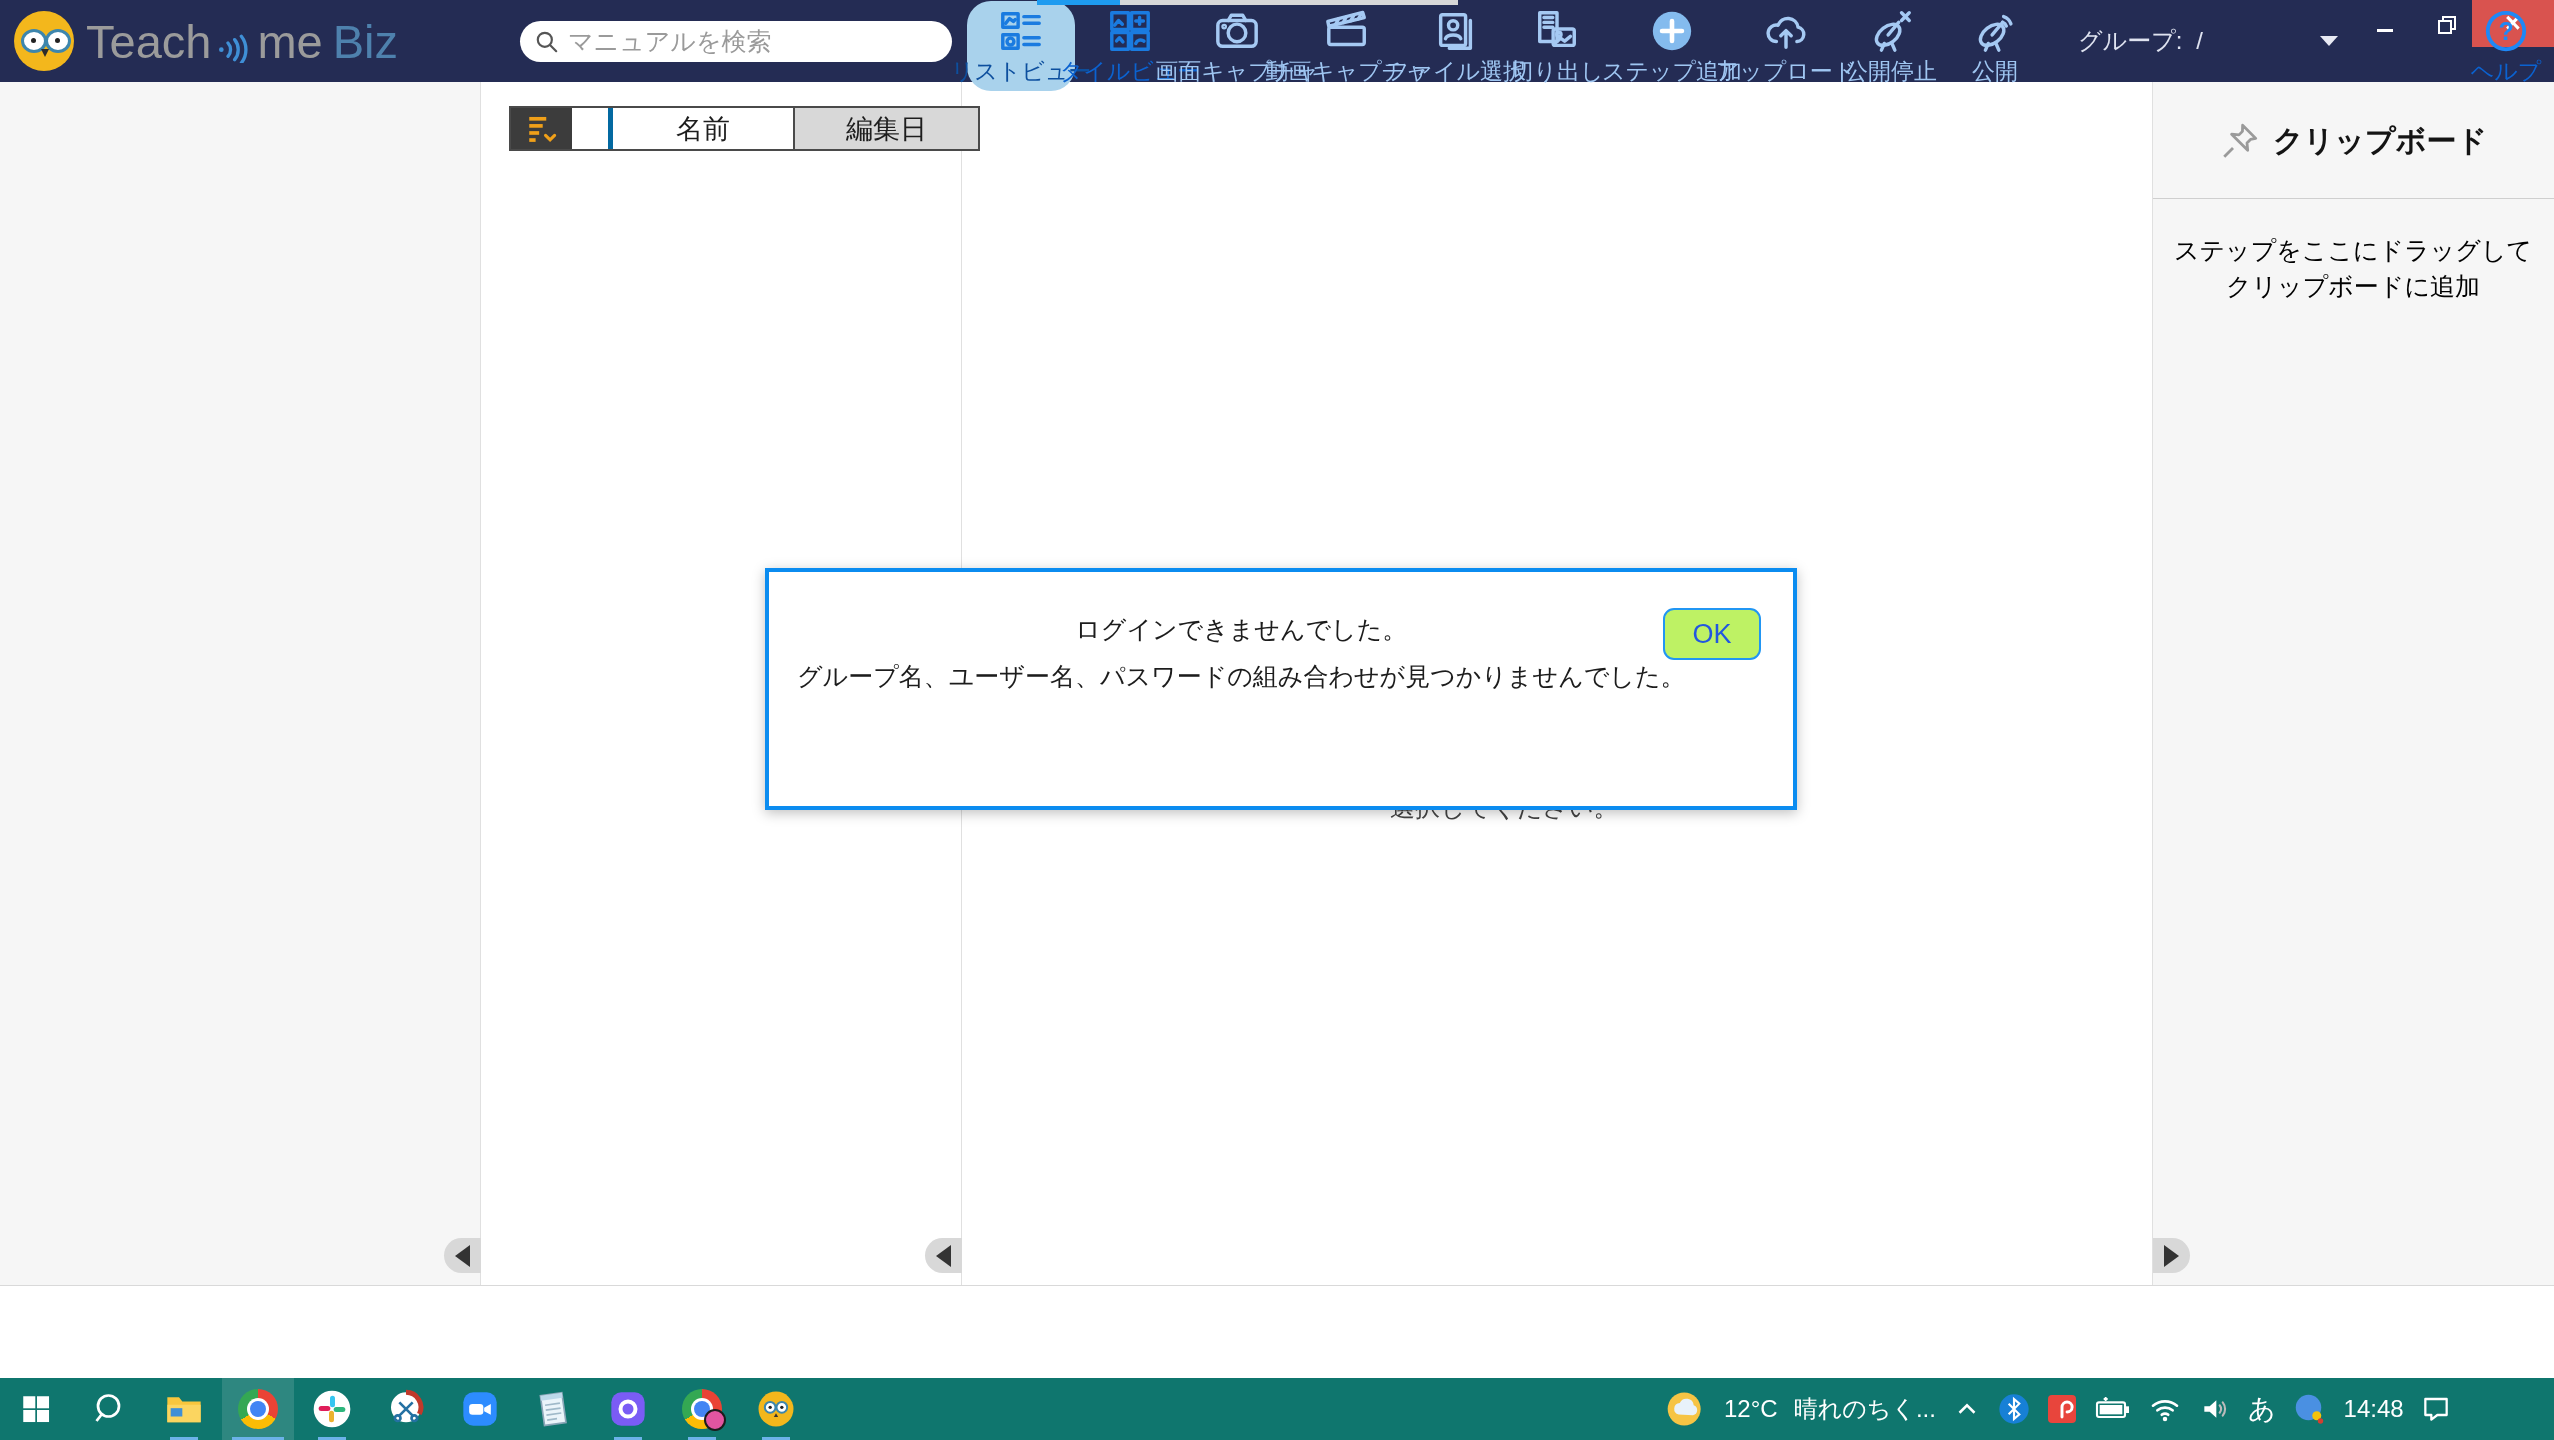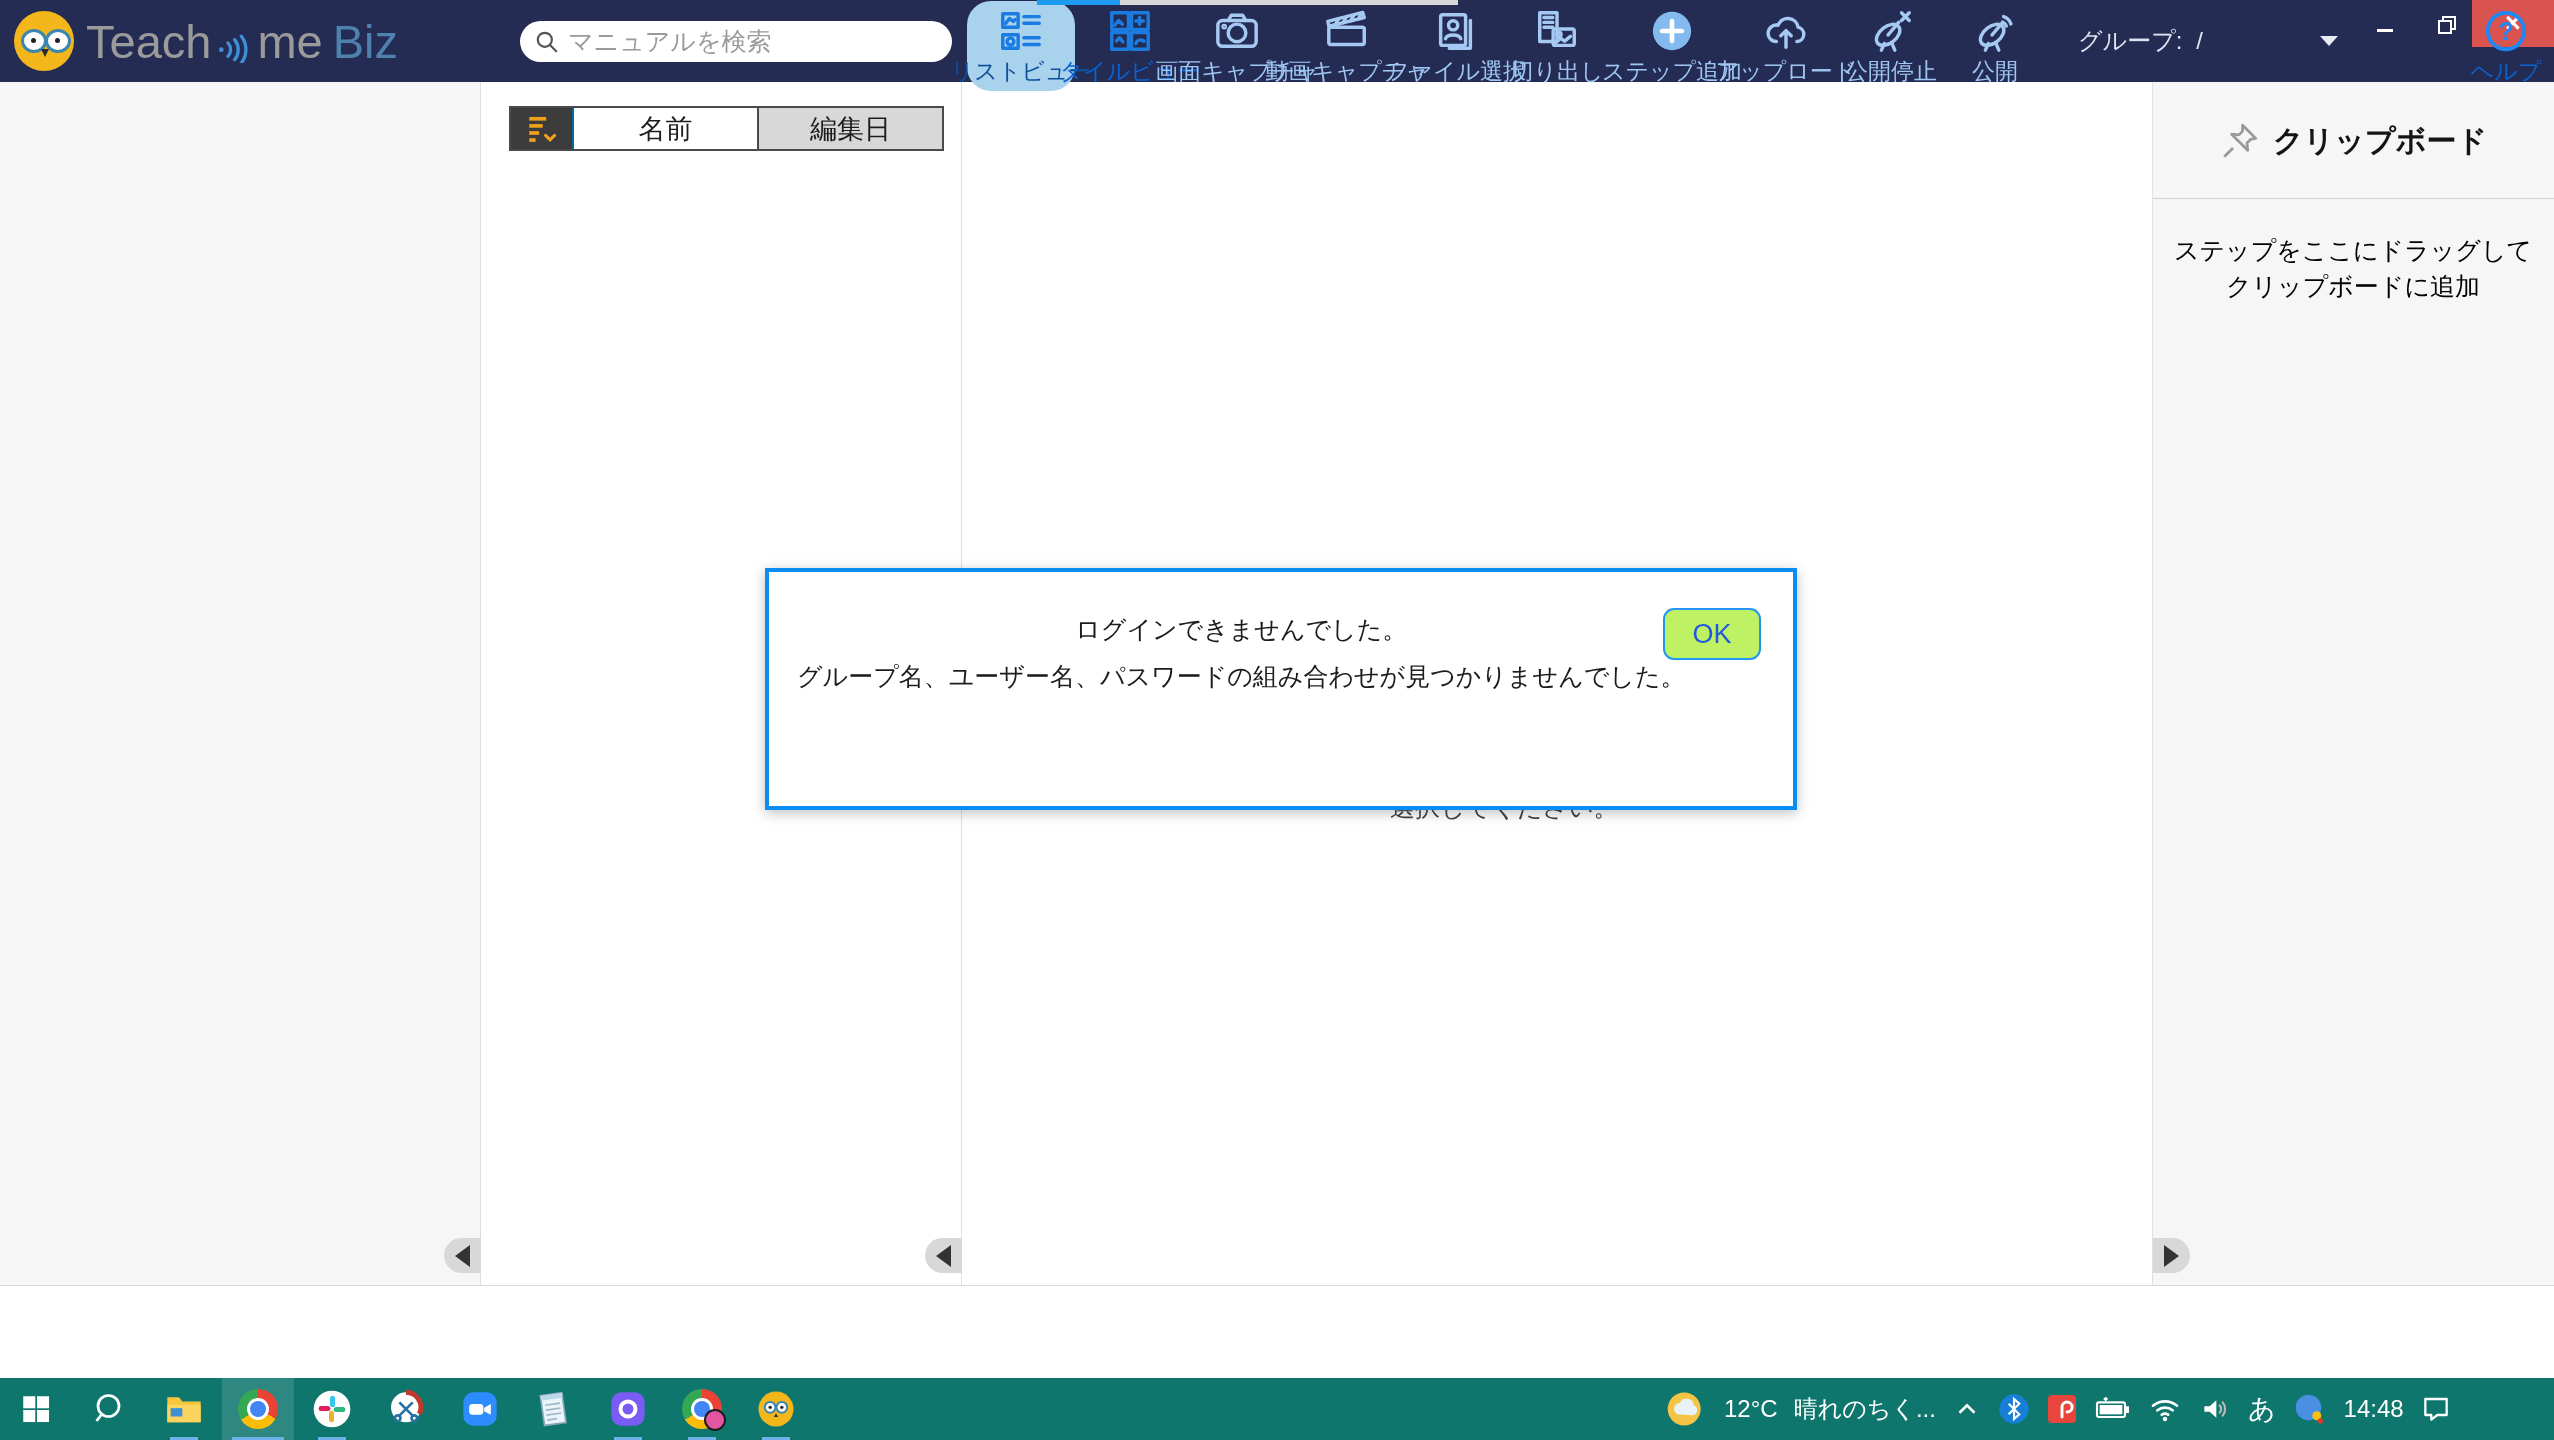--- a/index.html
+++ b/index.html
@@ -35,21 +35,21 @@
   .restore-glyph b.front{left:0;top:4px;background:#242c54;}
   .btn-close{left:2472px;width:82px;background:#d9534f;font-size:27px;font-weight:bold;}
   
   .panel-left{left:0;top:82px;width:481px;height:1203px;background:#f6f6f6;border-right:1px solid #e0e0e0;box-sizing:border-box;}
   .panel-list{left:481px;top:82px;width:481px;height:1203px;background:#fff;border-right:1px solid #e0e0e0;box-sizing:border-box;}
   .panel-main{left:962px;top:82px;width:1190px;height:1203px;background:#fff;}
   .panel-right{left:2152px;top:82px;width:402px;height:1203px;background:#f6f6f6;border-left:1px solid #e0e0e0;box-sizing:border-box;}
   .sortbar{left:509px;top:106px;height:45px;display:flex;border:2px solid #4a4a4a;box-sizing:border-box;}
   .sortbtn{width:61px;background:#3c3c3c;display:flex;align-items:center;justify-content:center;}
   .colbtn{width:185px;display:flex;align-items:center;justify-content:center;font-size:27px;color:#1d1d1d;}
-  .col-name{background:#fff;border-left:2px solid #0369a1;box-sizing:border-box;}
+  .col-name{background:#fff;border-left:5px solid #0369a1;box-sizing:border-box;margin-left:36px;}
   .col-date{background:#d8d8d8;border-left:2px solid #4a4a4a;box-sizing:border-box;}
   .partialmsg{left:1390px;top:791px;font-size:25px;color:#444;z-index:5;white-space:nowrap;}
   .cliphead{left:2152px;top:96px;width:402px;height:90px;display:flex;align-items:center;justify-content:center;}
   .cliphead .t{font-size:30px;font-weight:bold;color:#141414;margin-left:12px;}
   .clipdivider{left:2153px;top:198px;width:401px;height:1px;background:#cfcfcf;}
   .cliphint{left:2152px;top:232px;width:402px;text-align:center;color:#000000;font-size:25px;line-height:36px;}
   .collapse{top:1238px;width:37px;height:35px;background:#d8d8d8;display:flex;align-items:center;justify-content:center;cursor:pointer;z-index:6;}
   .collapse.leftround{border-radius:18px 0 0 18px;}
   .collapse.rightround{border-radius:0 18px 18px 0;}
   .tri-left{width:0;height:0;border-top:11px solid transparent;border-bottom:11px solid transparent;border-right:15px solid #333;}

